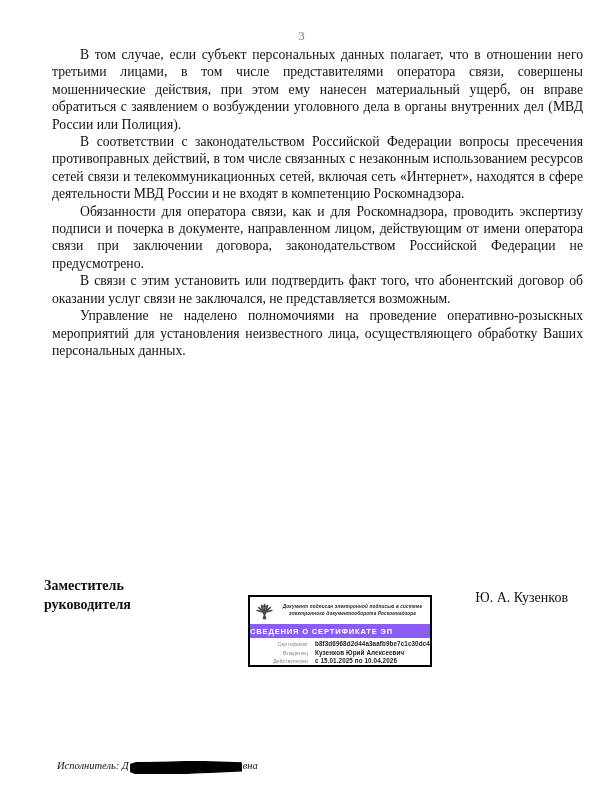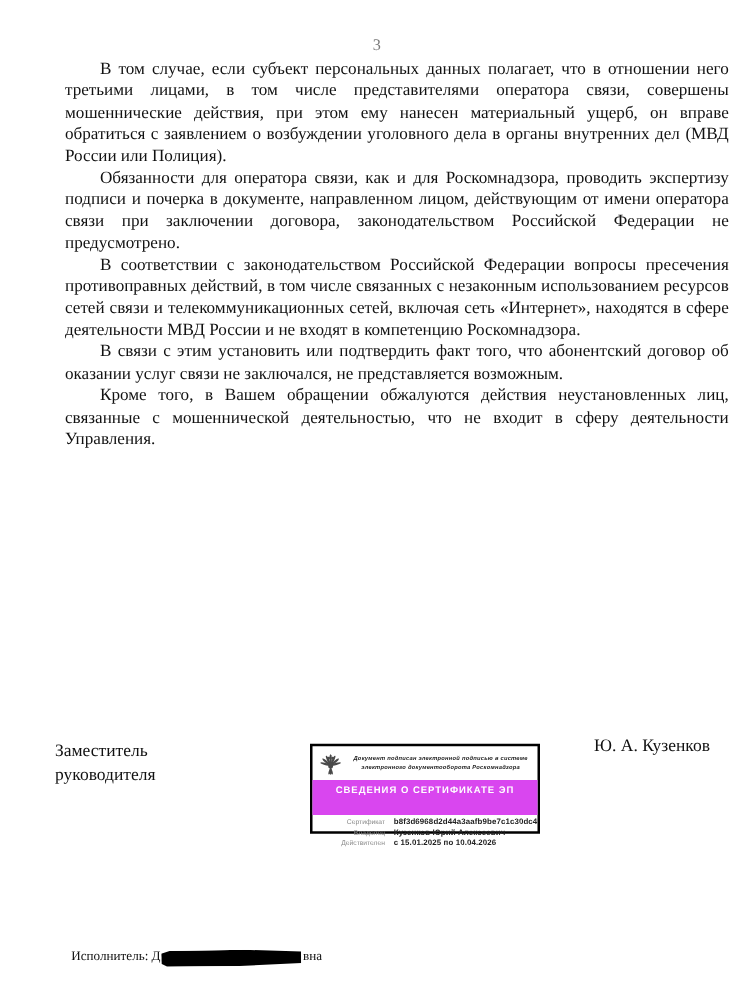--- a/index.html
+++ b/index.html
@@ -20,21 +20,21 @@
     position:absolute;top:46px;left:36px;width:531px;
     font-size:13.7px;line-height:17.4px;
     text-align:justify;
     margin-left:16px;
   }
   .body-text p{margin:0;text-indent:28px;}
   .signature-row{
     position:absolute;top:576px;left:44px;width:524px;
     font-size:14px;line-height:19px;
   }
-  .sig-position{position:absolute;left:0;top:16px;}
+  .sig-position{position:absolute;left:0;top:0;font-weight:bold;}
   .sig-name{position:absolute;right:0;top:12px;white-space:nowrap;}
   
   .stamp{
     position:absolute;left:248px;top:595px;width:184px;height:72px;
     border:2px solid #000;
     box-sizing:border-box;
     background:#fff;
     font-family:"Liberation Sans","DejaVu Sans",sans-serif;
   }
   .stamp-top{
@@ -43,40 +43,40 @@
   }
   .stamp-emblem{flex:0 0 auto;width:21px;height:21px;}
   .stamp-top-text{
     flex:1 1 auto;
     font-size:4.6px;line-height:1.45;
     font-weight:bold;font-style:italic;
     text-align:center;color:#1a1a1a;
     letter-spacing:.2px;
   }
   .stamp-header{
-    background:#d946ef;color:#fff;
+    background:#8b5cf6;color:#fff;
     font-size:7.6px;font-weight:bold;letter-spacing:.8px;
-    text-align:center;padding:3px 0 16px 0;
+    padding:3px 0 2px 0;
   }
   .stamp-fields{padding:2px 4px 0 2px;}
   .stamp-field-row{display:flex;align-items:baseline;margin-bottom:1.5px;}
   .stamp-field-label{
     flex:0 0 56px;text-align:right;
     font-size:5.4px;color:#8a8a8a;padding-right:7px;
   }
   .stamp-field-value{
     flex:1 1 auto;font-size:6.3px;font-weight:bold;color:#222;
     white-space:nowrap;letter-spacing:.1px;
   }
   
   .footer{
     position:absolute;left:57px;top:759px;
     font-size:10.5px;line-height:14.5px;
   }
-  .footer-line{white-space:nowrap;}
+  .footer-line{white-space:nowrap;font-style:italic;}
   .redaction{
     display:inline-block;background:#000;vertical-align:middle;
     margin:0 1px -2px 1px;
   }
   .redaction-1{
     width:112px;height:13px;
     transform:rotate(-.7deg);
     clip-path:polygon(0 18%,6% 2%,60% 0,100% 14%,100% 86%,52% 100%,4% 96%,0 80%);
   }
   .redaction-2{
@@ -87,24 +87,24 @@
 </style>
 </head>
 <body>
 
 <div class="page">
 
   <div class="page-number">3</div>
 
   <div class="body-text">
     <p>В том случае, если субъект персональных данных полагает, что в отношении него третьими лицами, в том числе представителями оператора связи, совершены мошеннические действия, при этом ему нанесен материальный ущерб, он вправе обратиться с заявлением о возбуждении уголовного дела в органы внутренних дел (МВД России или Полиция).</p>
+    <p>В соответствии с законодательством Российской Федерации вопросы пресечения противоправных действий, в том числе связанных с незаконным использованием ресурсов сетей связи и телекоммуникационных сетей, включая сеть «Интернет», находятся в сфере деятельности МВД России и не входят в компетенцию Роскомнадзора.</p>
     <p>Обязанности для оператора связи, как и для Роскомнадзора, проводить экспертизу подписи и почерка в документе, направленном лицом, действующим от имени оператора связи при заключении договора, законодательством Российской Федерации не предусмотрено.</p>
-    <p>В соответствии с законодательством Российской Федерации вопросы пресечения противоправных действий, в том числе связанных с незаконным использованием ресурсов сетей связи и телекоммуникационных сетей, включая сеть «Интернет», находятся в сфере деятельности МВД России и не входят в компетенцию Роскомнадзора.</p>
     <p>В связи с этим установить или подтвердить факт того, что абонентский договор об оказании услуг связи не заключался, не представляется возможным.</p>
-    <p>Кроме того, в Вашем обращении обжалуются действия неустановленных лиц, связанные с мошеннической деятельностью, что не входит в сферу деятельности Управления.</p>
+    <p>Управление не наделено полномочиями на проведение оперативно-розыскных мероприятий для установления неизвестного лица, осуществляющего обработку Ваших персональных данных.</p>
   </div>
 
   <div class="signature-row">
     <div class="sig-position">
       <div>Заместитель</div>
       <div>руководителя</div>
     </div>
     <div class="sig-name">Ю. А. Кузенков</div>
   </div>
 

